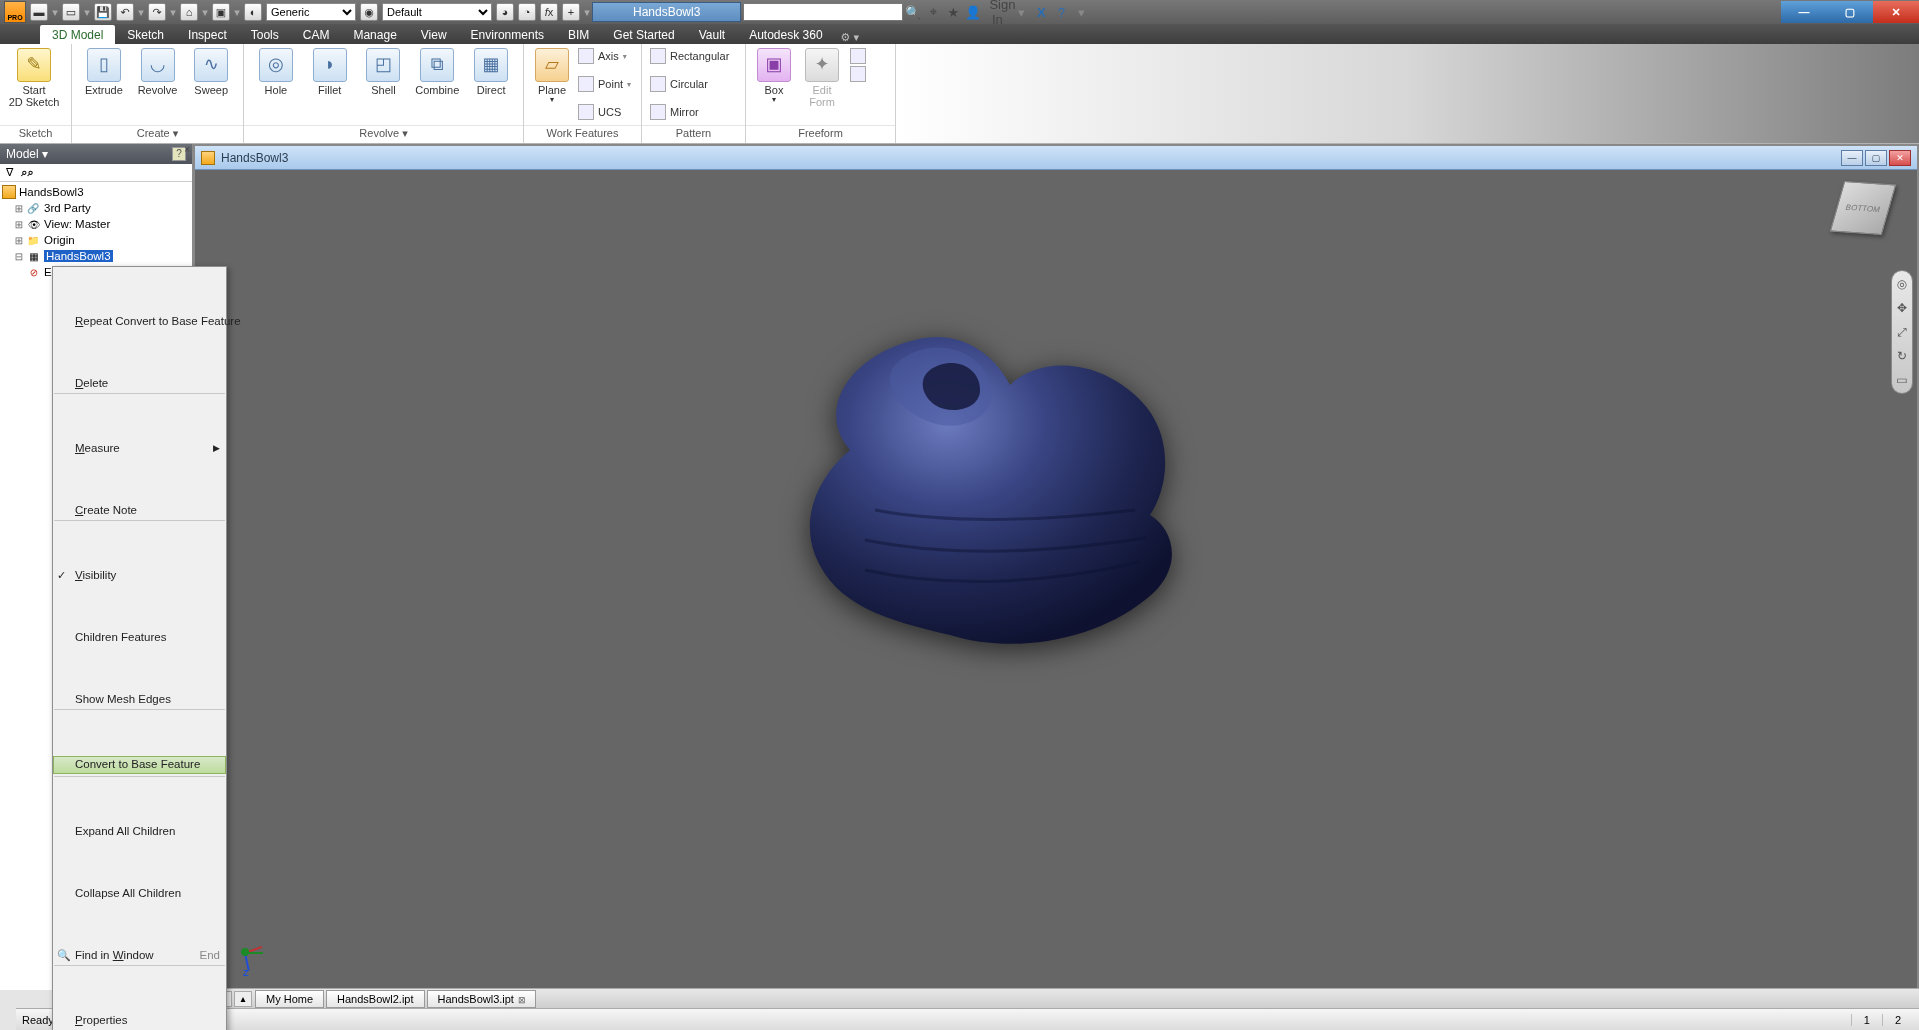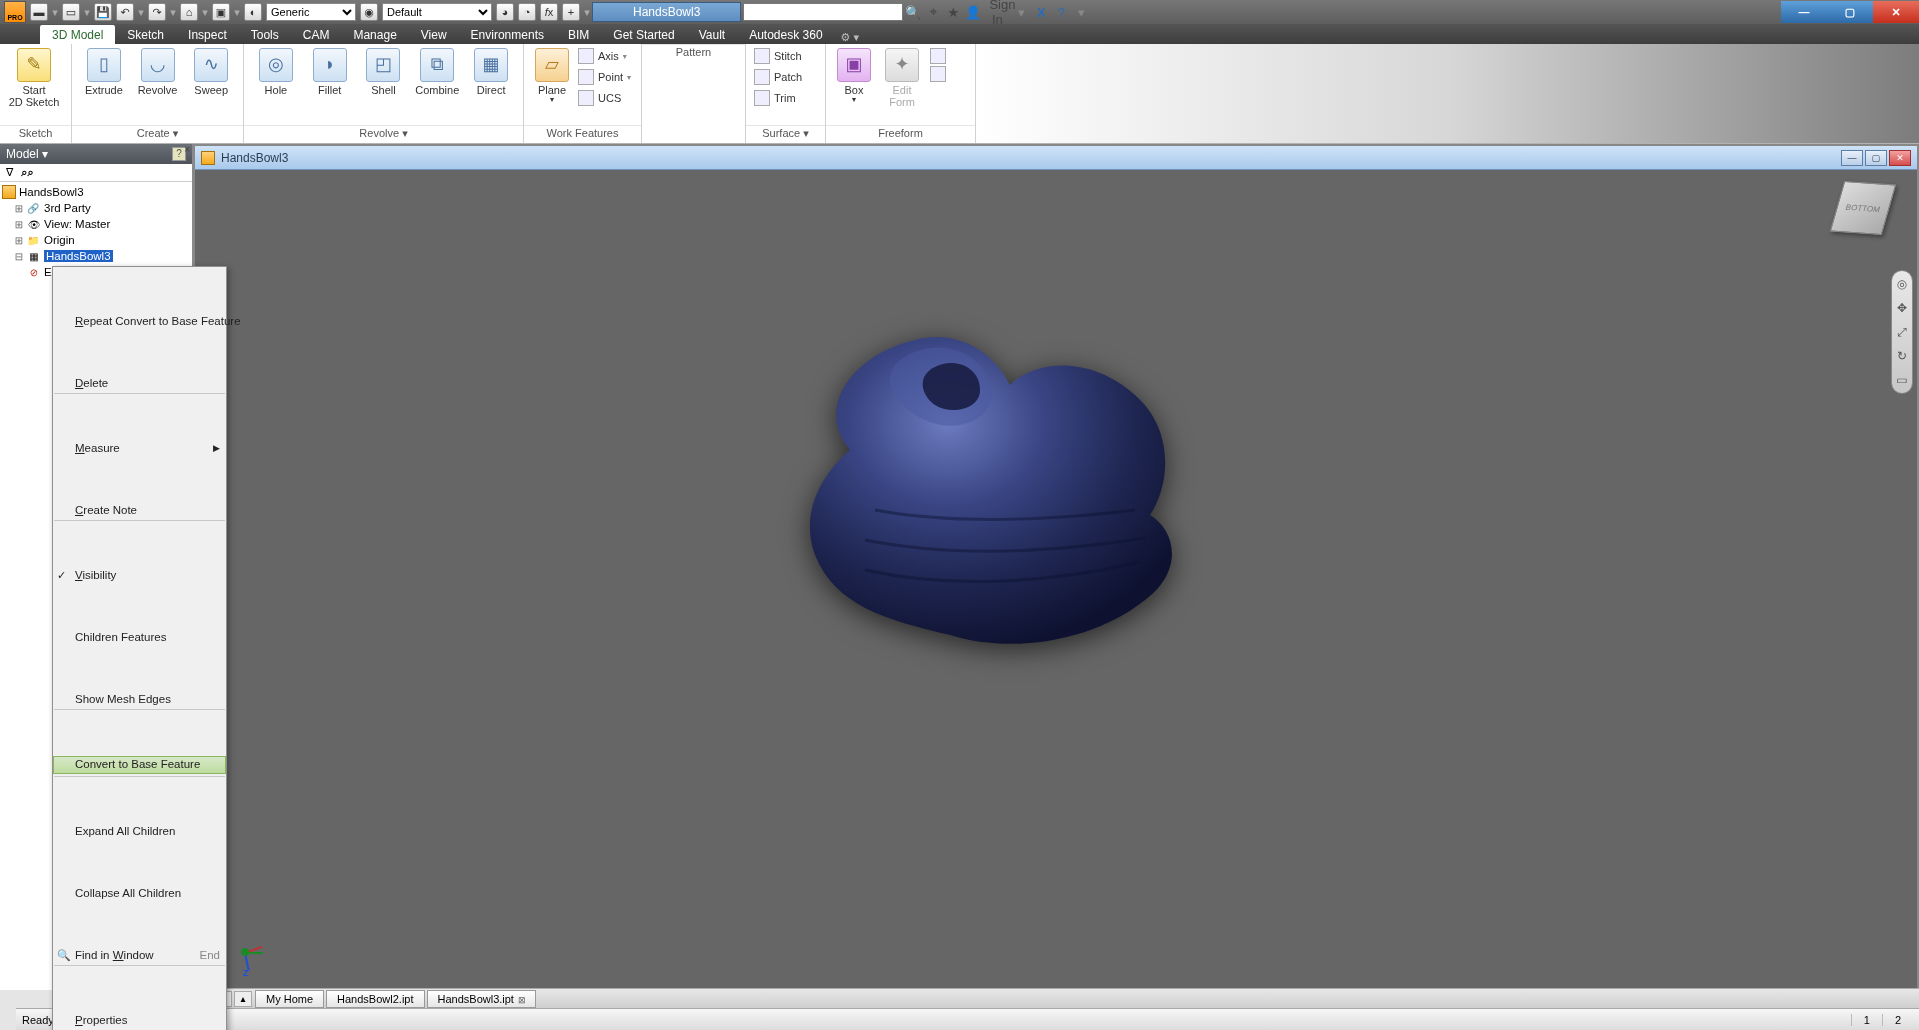--- a/index.html
+++ b/index.html
@@ -37,21 +37,21 @@
 .panel { border-right:1px solid #d0d0d0; display:flex; flex-direction:column; }
 .panel-body { flex:1; display:flex; align-items:flex-start; padding:4px 8px 0; gap:6px; }
 .panel-label { height:18px; font-size:11px; color:#555; text-align:center; border-top:1px solid #e5e5e5; padding-top:1px; }
 .rbtn { display:flex; flex-direction:column; align-items:center; width:52px; font-size:11px; color:#333; text-align:center; line-height:1.1; }
 .rbtn .ricon { width:34px; height:34px; margin-bottom:2px; border:1px solid #8faecf; background:linear-gradient(#f2f7fc,#cde1f3); border-radius:3px; display:flex; align-items:center; justify-content:center; font-size:18px; color:#4a71a0; }
 .rbtn .ricon.orange{border-color:#d4a65f;background:linear-gradient(#fdf0d8,#f6d190);color:#b57a1f;}
 .rbtn .ricon.yellow{border-color:#cfa832;background:linear-gradient(#fff6cc,#f9df7a);color:#9c7b16;}
 .rbtn .ricon.pill{border-color:#c28dcf;background:linear-gradient(#f5e4fb,#e3b3f1);color:#8a3fa8;}
 .rbtn .ricon.grey{border-color:#bbb;background:linear-gradient(#f5f5f5,#dcdcdc);color:#888;}
 .rbtn.disabled{color:#aaa;}
-.col { display:flex; flex-direction:column; gap:5px; font-size:11px; color:#333; }
+.col { display:flex; flex-direction:column; gap:12px; font-size:11px; color:#333; }
 .col .row { display:flex; align-items:center; gap:4px; white-space:nowrap;}
 .col .row .mini{width:16px;height:16px;border:1px solid #aaa;background:#eef;}
 .ribbon-bg-fade{ flex:1; background:linear-gradient(90deg,#fff 0%,#d7d7d7 50%,#7c7c7c 100%);}
 
 
 .workspace { position:absolute; top:144px; left:0; right:0; bottom:40px; display:flex; }
 
 
 .browser { width:193px; background:#e9e9e9; border-right:1px solid #8a8a8a; display:flex; flex-direction:column; position:relative;}
 .browser .closer{ position:absolute; right:2px; top:0; font-size:10px; color:#444;}
@@ -250,40 +250,37 @@
           </div>
         <div class="row">
             <span class="mini"></span>
             <span>UCS</span>
           </div>
       </div>
     </div>
     <div class="panel-label">Work Features</div>
   </div>
   <div class="panel" style="width:104px">
+    <div class="panel-body">
+      <div class="col">
+        <div class="row">
+            <span class="mini"></span>
+            <span>Rectangular</span>
+          </div>
+        <div class="row">
+            <span class="mini"></span>
+            <span>Circular</span>
+          </div>
+        <div class="row">
+            <span class="mini"></span>
+            <span>Mirror</span>
+          </div>
+      </div>
+    </div>
     <div class="panel-label">Pattern</div>
-  </div>
-  <div class="panel" style="width:80px">
-    <div class="panel-body">
-      <div class="col">
-        <div class="row">
-            <span class="mini"></span>
-            <span>Stitch</span>
-          </div>
-        <div class="row">
-            <span class="mini"></span>
-            <span>Patch</span>
-          </div>
-        <div class="row">
-            <span class="mini"></span>
-            <span>Trim</span>
-          </div>
-      </div>
-    </div>
-    <div class="panel-label">Surface ▾</div>
   </div>
   <div class="panel" style="width:150px">
     <div class="panel-body">
       <div class="rbtn" style="width:40px">
           <div class="ricon pill">▣</div>
           <span>Box</span>
           <span style="font-size:8px">▾</span>
         </div>
       <div class="rbtn disabled" style="width:44px">
           <div class="ricon grey">✦</div>

